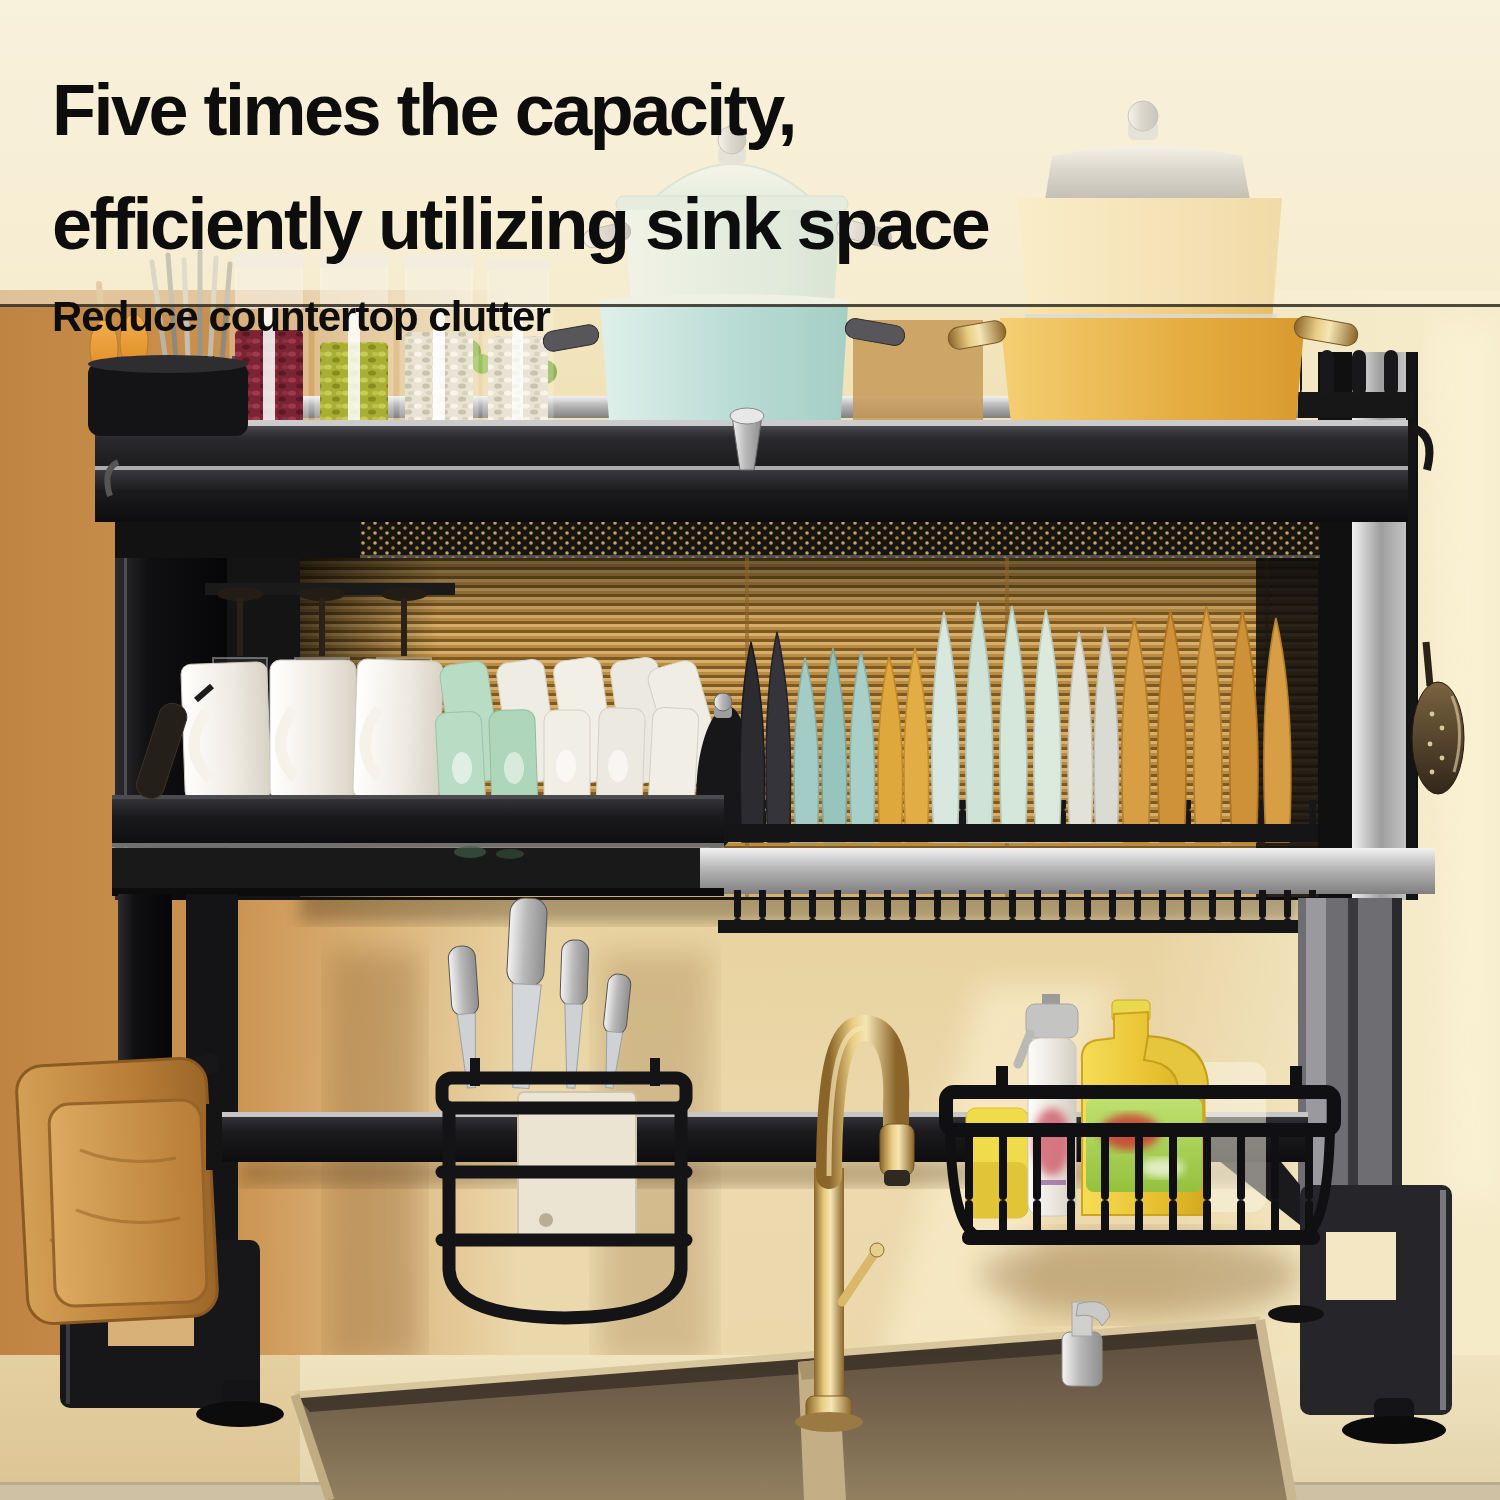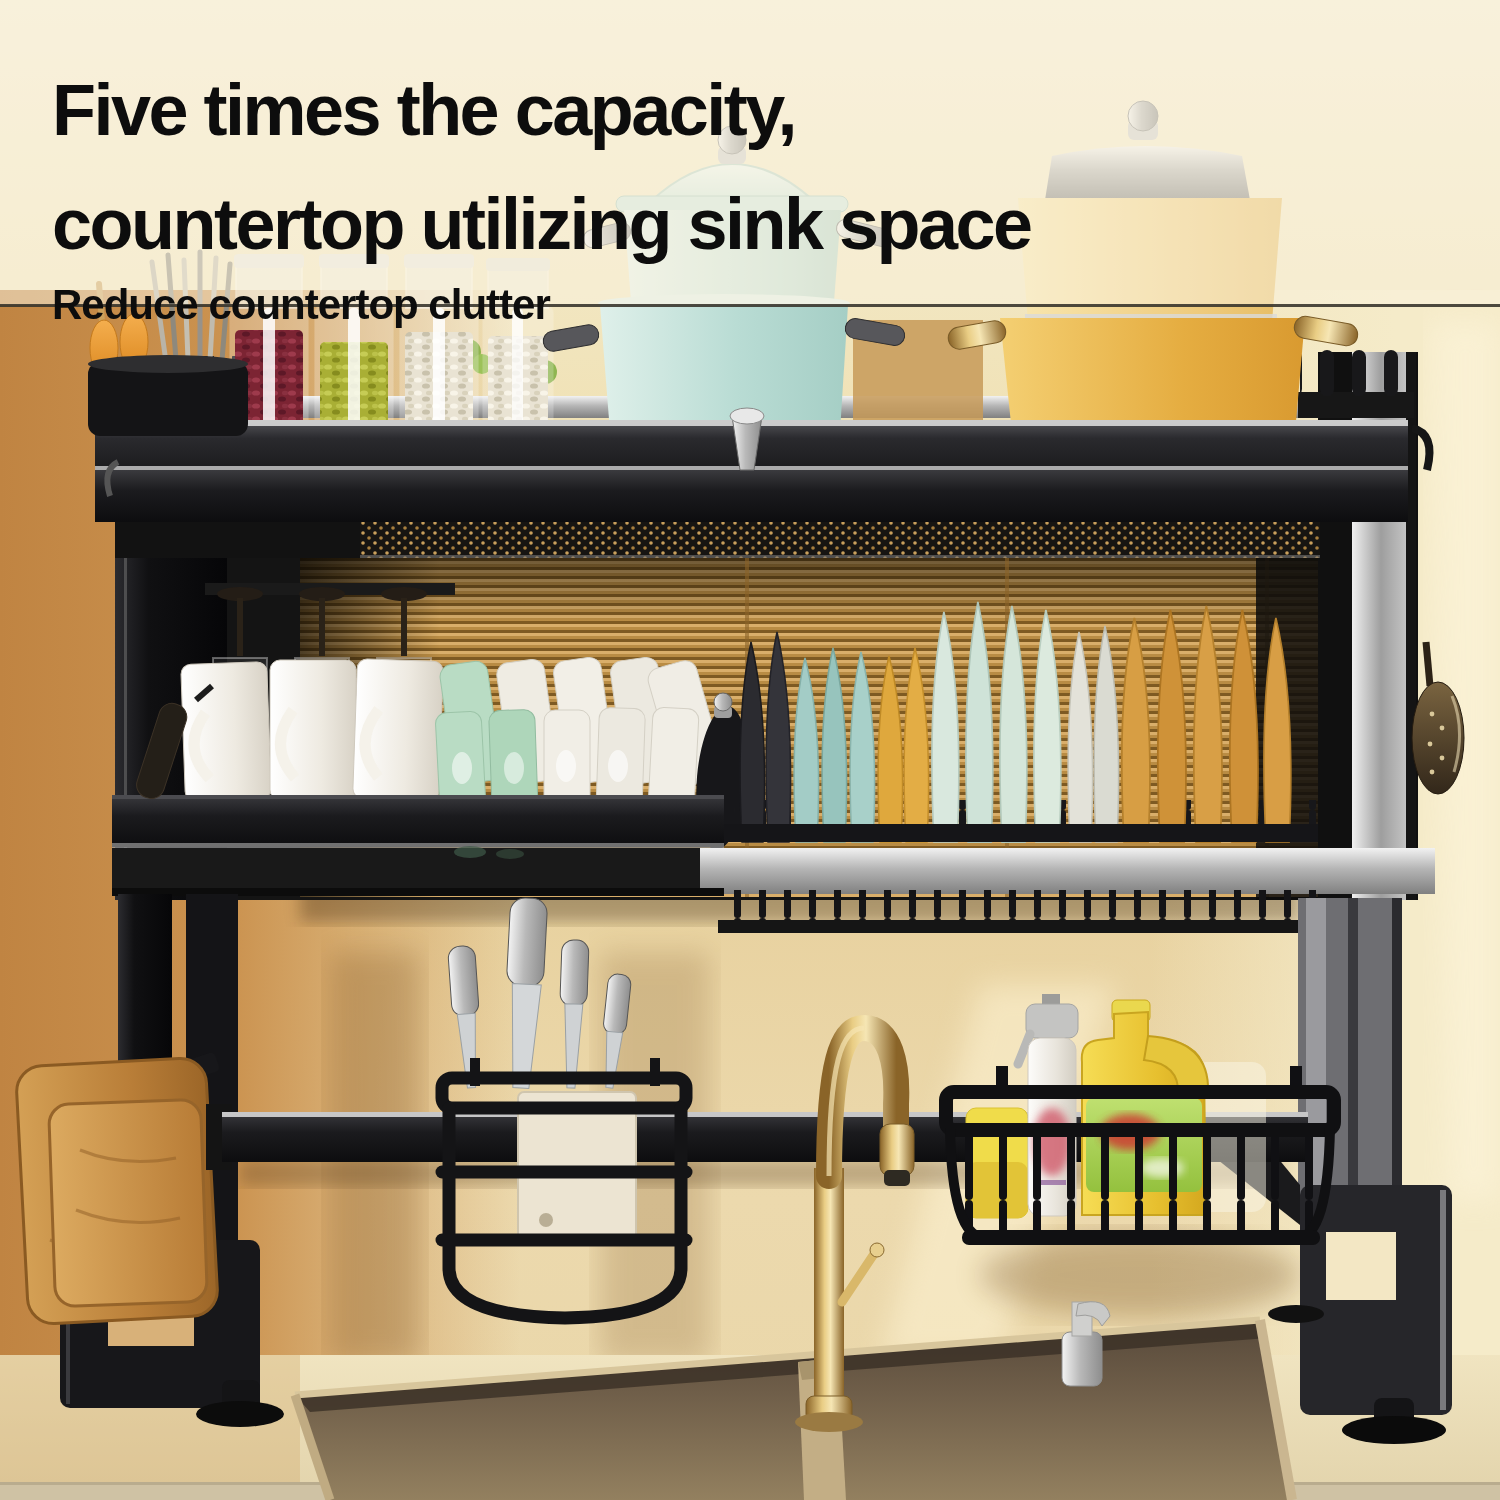--- a/index.html
+++ b/index.html
@@ -1,21 +1,21 @@
 <!DOCTYPE html>
 <html><head>
 <meta charset="utf-8">
 <style>
   html,body{margin:0;padding:0;background:#777;}
   .stage{position:relative;width:1500px;height:1500px;overflow:hidden;
          font-family:"Liberation Sans", sans-serif;background:#f4ecd4;}
   .stage svg{position:absolute;inset:0;}
   .overlay-text{position:absolute;left:52px;top:39px;color:#0d0d0d;z-index:10;}
   .headline{font-size:72px;font-weight:bold;letter-spacing:-2.5px;line-height:86px;white-space:nowrap;margin-top:28px;}
-  .subheadline{font-size:42px;font-weight:bold;letter-spacing:-1px;margin-top:14px;white-space:nowrap;}
+  .subheadline{font-size:42px;font-weight:bold;letter-spacing:-1px;margin-top:26px;white-space:nowrap;}
 </style>
 </head>
 <body>
 
 <div class="stage">
 <svg width="1500" height="1500" viewBox="0 0 1500 1500">
 <defs>
   <linearGradient id="wallV" x1="0" y1="0" x2="0" y2="1">
     <stop offset="0" stop-color="#f6efd8"></stop>
           <stop offset=".28" stop-color="#f0e2b6"></stop>
@@ -599,16 +599,16 @@
 </g>
 
 <g>
   <rect x="0" y="0" width="1500" height="305" fill="#f9f2de" opacity=".55"></rect>
   <rect x="0" y="304" width="1500" height="3" fill="#3a362e" opacity=".9"></rect>
 </g>
 </svg>
 
 <div class="overlay-text">
   <div class="headline">Five times the capacity,</div>
-  <div class="headline">countertop utilizing sink space</div>
+  <div class="headline">efficiently utilizing sink space</div>
   <div class="subheadline">Reduce countertop clutter</div>
 </div>
 </div>
 
 </body></html>

